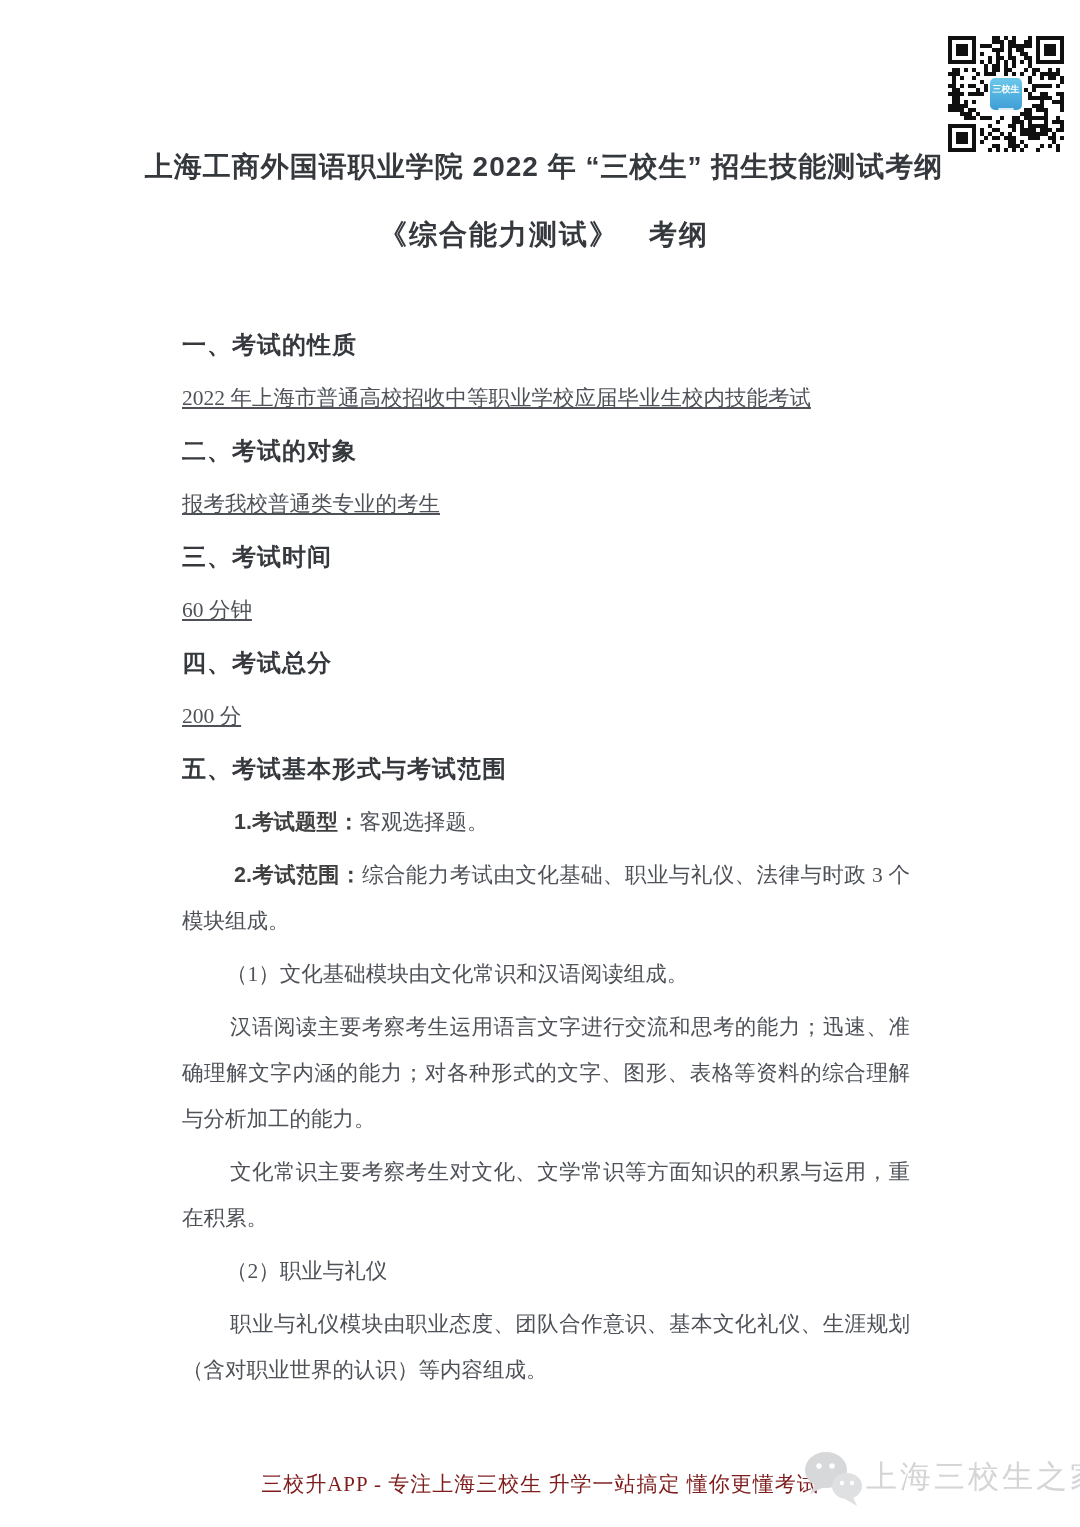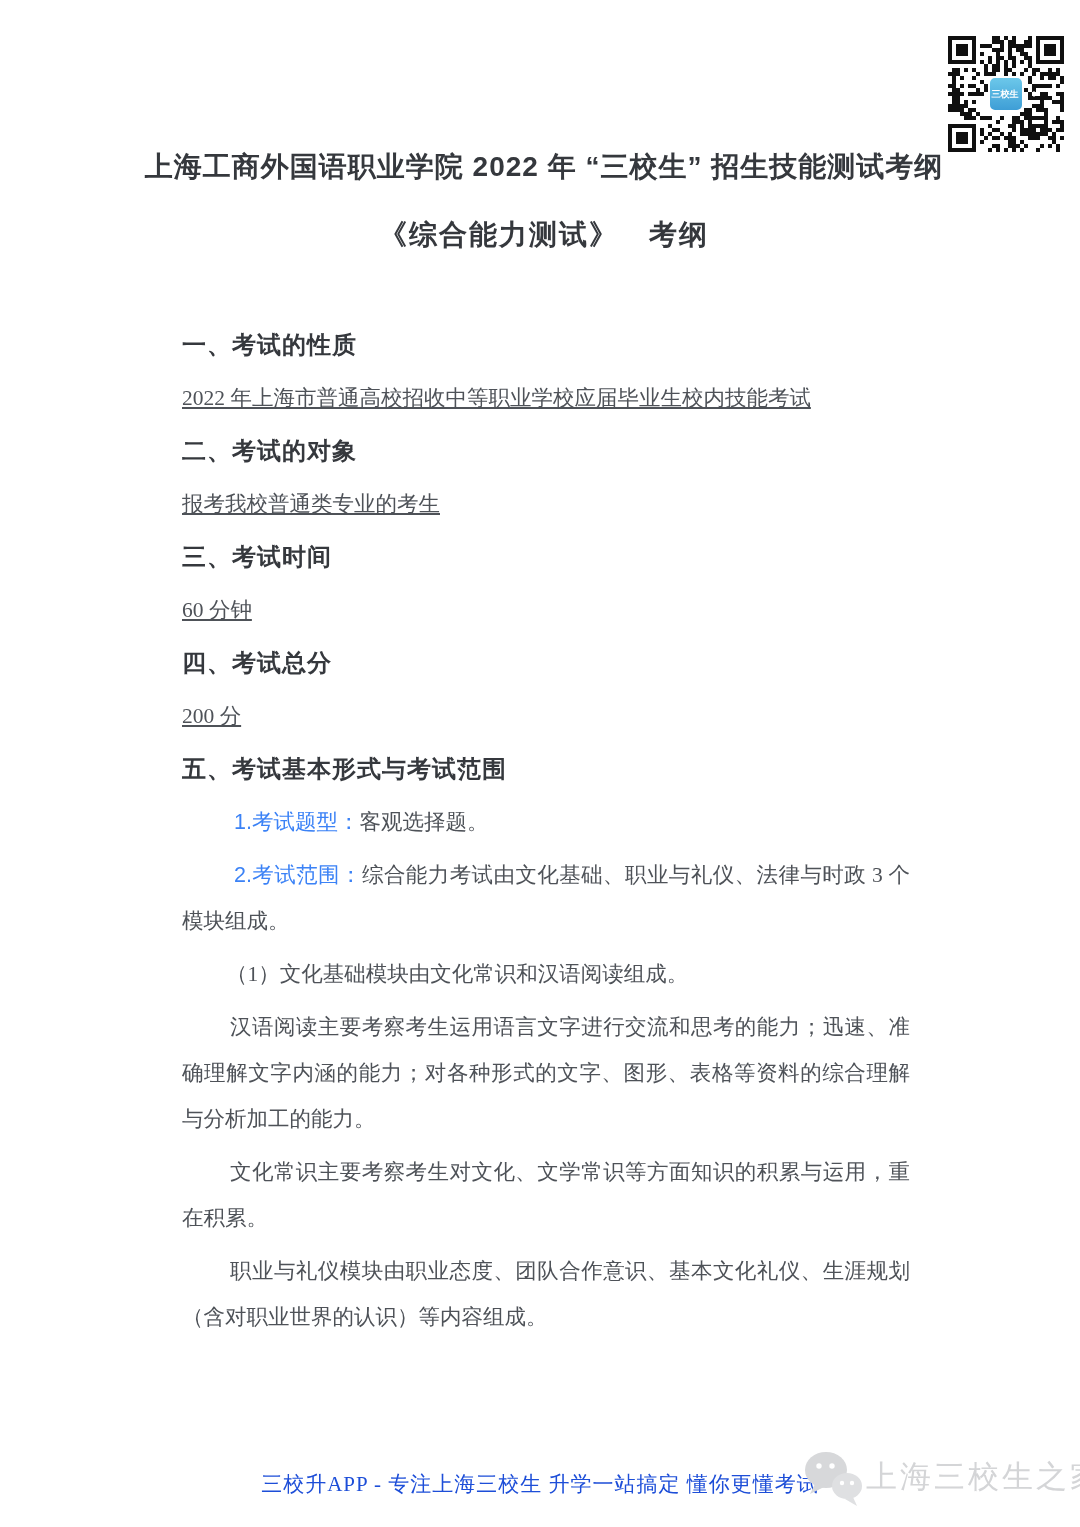--- a/index.html
+++ b/index.html
@@ -5,44 +5,44 @@
   html,body{margin:0;padding:0;background:#ffffff;}
   .page{position:relative;width:1080px;height:1527px;background:#ffffff;overflow:hidden;
         font-family:"Liberation Serif",serif;}
 
   
   .qr{position:absolute;left:948px;top:36px;width:116px;height:116px;background:#fff;}
   .qr svg{display:block;}
   .qr-logo{position:absolute;left:0;right:0;top:0;bottom:0;margin:auto;width:36px;height:36px;
            box-sizing:border-box;border:2px solid #fff;border-radius:7px;
            background:linear-gradient(180deg,#6cc8ea 0%,#3e9ed6 100%);
-           display:flex;flex-direction:row;align-items:center;justify-content:center;gap:14px;}
+           display:flex;flex-direction:column;align-items:center;justify-content:flex-end;gap:14px;}
   .qr-logo-bar{width:12px;height:2px;background:rgba(255,255,255,.85);border-radius:1px;}
   .qr-logo-text{color:#fff;font:700 9px/1 "Liberation Sans",sans-serif;white-space:nowrap;}
   .qr-logo-box{width:14px;height:4px;border:1px solid rgba(255,255,255,.8);border-radius:1px;}
 
   
   .titles{position:absolute;top:140px;left:4px;width:100%;text-align:center;color:#35383d;}
   .titles h1{margin:0;font:700 28px/54px "Liberation Sans",sans-serif;letter-spacing:1px;}
   .titles h2{margin:14px;font:700 28px/54px "Liberation Sans",sans-serif;letter-spacing:2px;}
 
   
   .content{position:absolute;left:170px;top:322px;width:740px;}
   .content p{margin:0 0 7px 12px;font-size:21.5px;line-height:46px;text-align:justify;}
   .hd{font-family:"Liberation Sans",sans-serif;font-weight:700;font-size:24px !important;
       color:#35383d;letter-spacing:1px;}
   .pp{color:#4e5258;text-decoration:underline;}
   .num{color:#4e5258;text-indent:52px;}
-  .num b{font-family:"Liberation Sans",sans-serif;font-weight:400;color:#3b82f6;}
+  .num b{font-family:"Liberation Sans",sans-serif;font-weight:700;color:#404040;}
   .sub{color:#4e5258;text-indent:44px;}
   .bp{color:#4e5258;text-indent:48px;}
 
   
   .footer{position:absolute;top:1470px;left:0;width:100%;text-align:center;
-          font-size:21px;color:#1d4ed8;letter-spacing:1px;}
+          font-size:21px;color:#7f1d1d;letter-spacing:1px;}
 
   
   .watermark{position:absolute;left:800px;top:1446px;display:flex;align-items:center;z-index:5;}
   .wm-text{font:400 31px/1.2 "Liberation Sans",sans-serif;color:#d4d5d7;letter-spacing:3px;
            white-space:nowrap;}
 </style>
 </head>
 <body>
 
 <div class="page">
@@ -347,20 +347,21 @@
     <p class="hd">三、考试时间</p>
     <p class="pp">60 分钟</p>
     <p class="hd">四、考试总分</p>
     <p class="pp">200 分</p>
     <p class="hd">五、考试基本形式与考试范围</p>
     <p class="num"><b>1.考试题型：</b><span>客观选择题。</span></p>
     <p class="num"><b>2.考试范围：</b><span>综合能力考试由文化基础、职业与礼仪、法律与时政 3 个模块组成。</span></p>
     <p class="sub">（1）文化基础模块由文化常识和汉语阅读组成。</p>
     <p class="bp">汉语阅读主要考察考生运用语言文字进行交流和思考的能力；迅速、准确理解文字内涵的能力；对各种形式的文字、图形、表格等资料的综合理解与分析加工的能力。</p>
     <p class="bp">文化常识主要考察考生对文化、文学常识等方面知识的积累与运用，重在积累。</p>
+    <p class="sub">（2）职业与礼仪</p>
     <p class="bp">职业与礼仪模块由职业态度、团队合作意识、基本文化礼仪、生涯规划（含对职业世界的认识）等内容组成。</p>
   </section>
 
   <footer class="footer">
     <span>三校升APP - 专注上海三校生 升学一站搞定 懂你更懂考试</span>
   </footer>
 
   <div class="watermark">
     <svg width="66" height="62" viewBox="0 0 66 62">
       <ellipse cx="26" cy="24" rx="21" ry="18" fill="#d7d8da"></ellipse>

